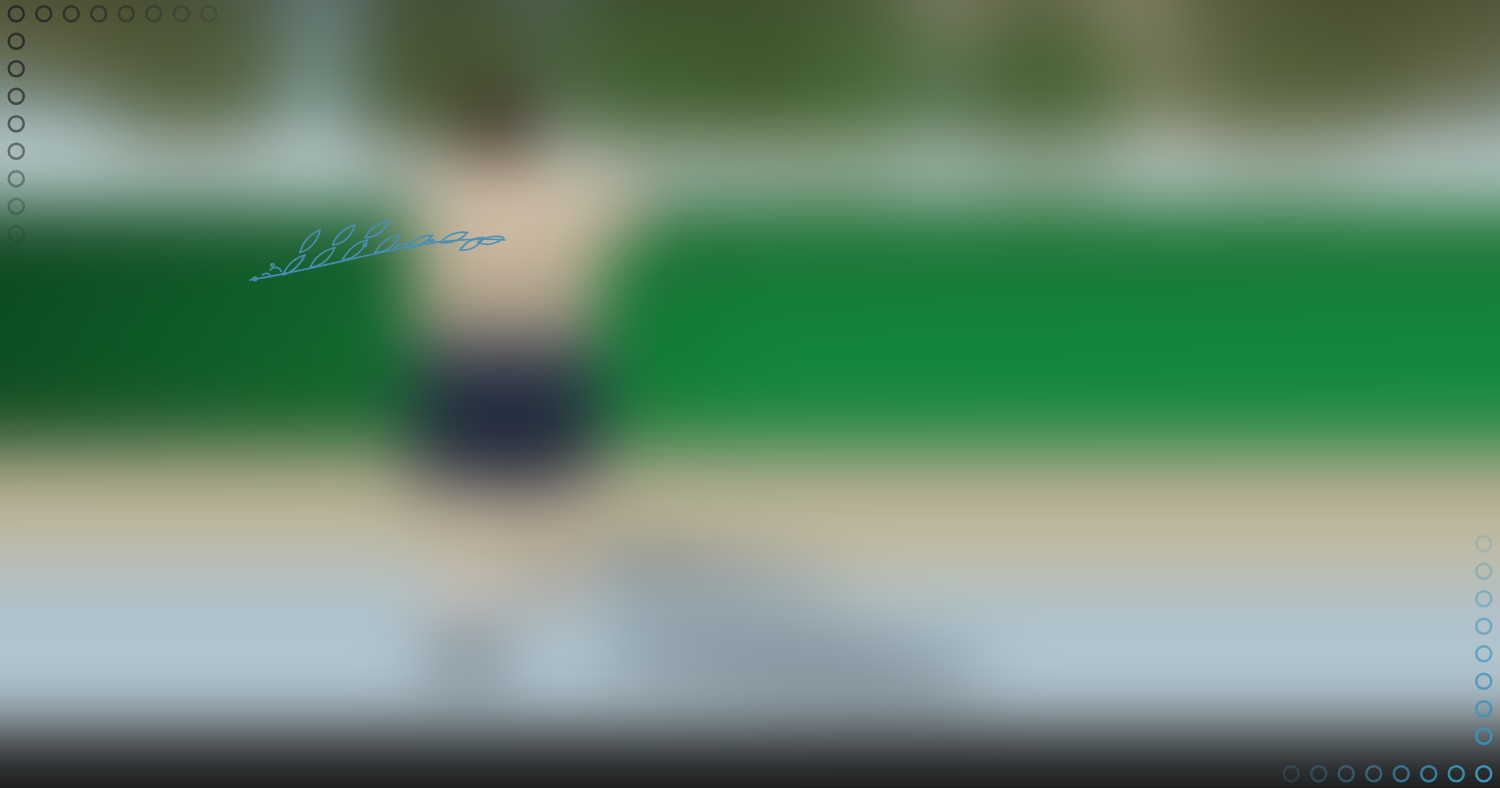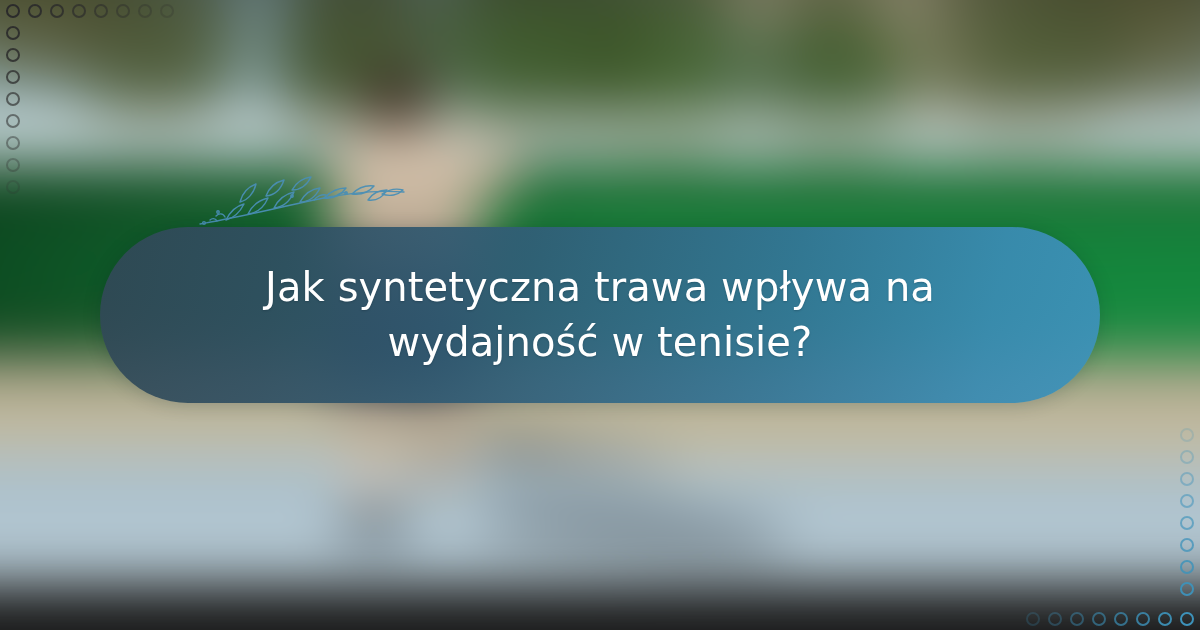--- a/index.html
+++ b/index.html
@@ -272,23 +272,20 @@
       <path d="M14 54 c2 -2 5 -2 7 1"></path>
       <path d="M118 34 c3 -4 8 -6 12 -5"></path>
       <path d="M140 30 c3 -3 7 -4 11 -3"></path>
       <circle cx="8" cy="57" r="1.4"></circle>
       <circle cx="22" cy="46" r="1.2"></circle>
       <circle cx="96" cy="30" r="1.2"></circle>
       <circle cx="150" cy="27" r="1.2"></circle>
     </g>
   </svg>
 
-  <div id="title-pill">
-    <h1 id="title-text">Jak syntetyczna trawa wpływa na wydajność w tenisie?</h1>
-  </div>
 
   <div class="dots" id="dots-top-row">
       <div class="dot" style="border: 2px solid rgb(43, 43, 43); opacity: 1;"></div>
       <div class="dot" style="border: 2px solid rgb(43, 43, 43); opacity: 0.92;"></div>
       <div class="dot" style="border: 2px solid rgb(43, 43, 43); opacity: 0.8;"></div>
       <div class="dot" style="border: 2px solid rgb(43, 43, 43); opacity: 0.68;"></div>
       <div class="dot" style="border: 2px solid rgb(43, 43, 43); opacity: 0.56;"></div>
       <div class="dot" style="border: 2px solid rgb(43, 43, 43); opacity: 0.44;"></div>
       <div class="dot" style="border: 2px solid rgb(43, 43, 43); opacity: 0.32;"></div>
       <div class="dot" style="border: 2px solid rgb(43, 43, 43); opacity: 0.22;"></div>

